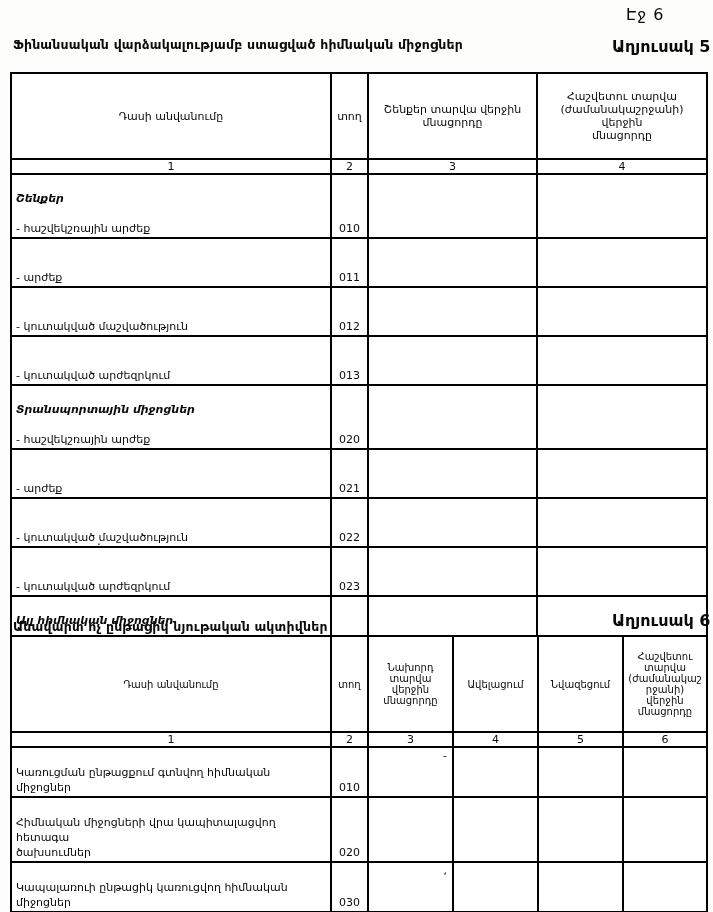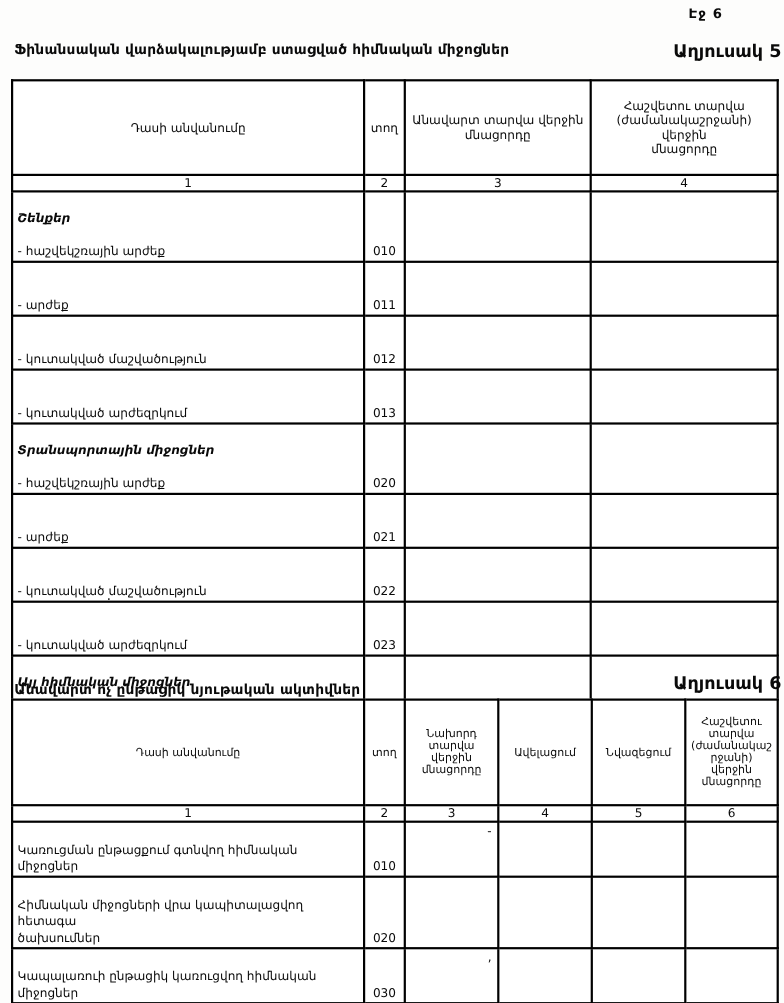--- a/index.html
+++ b/index.html
@@ -4,21 +4,21 @@
 <style>
   html, body { margin:0; padding:0; background:#888; }
   .page {
     width:713px; height:912px; position:relative; margin:0 auto;
     background:#fdfdfc; color:#0a0a0a;
     font-family:"DejaVu Sans", sans-serif;
     overflow:hidden;
   }
   .page-label {
     position:absolute; top:5px; left:626px;
-    font-size:12px; font-weight:bold; letter-spacing:1px;
+    font-size:16px; font-weight:normal; letter-spacing:1px;
   }
   .doc-title {
     position:absolute; left:13px; font-size:12.5px; font-weight:bold;
     letter-spacing:0.2px;
   }
   .t5-title { top:37px; width:560px; }
   .t6-title { top:583px; width:560px;margin-top:36px; }
   .table-caption {
     position:absolute; left:612px; font-size:16px; font-weight:600;
   }
@@ -77,21 +77,21 @@
     <colgroup>
       <col style="width:320px">
         <col style="width:37px">
         <col style="width:169px">
         <col style="width:170px">
     </colgroup>
     <thead>
       <tr>
         <th class="th-main">Դասի անվանումը</th>
         <th class="th-main">տող</th>
-        <th class="th-main">Անավարտ տարվա վերջին
+        <th class="th-main">Շենքեր տարվա վերջին
 մնացորդը</th>
         <th class="th-main">Հաշվետու տարվա
 (ժամանակաշրջանի) վերջին
 մնացորդը</th>
       </tr>
       <tr class="num-row">
         <td>1</td>
         <td>2</td>
         <td>3</td>
         <td>4</td>

